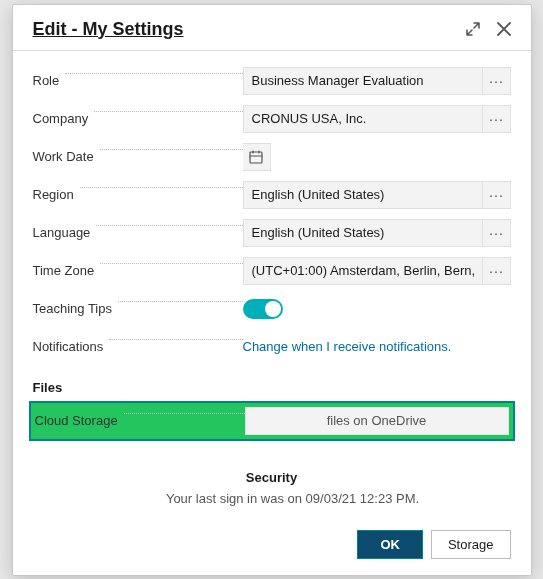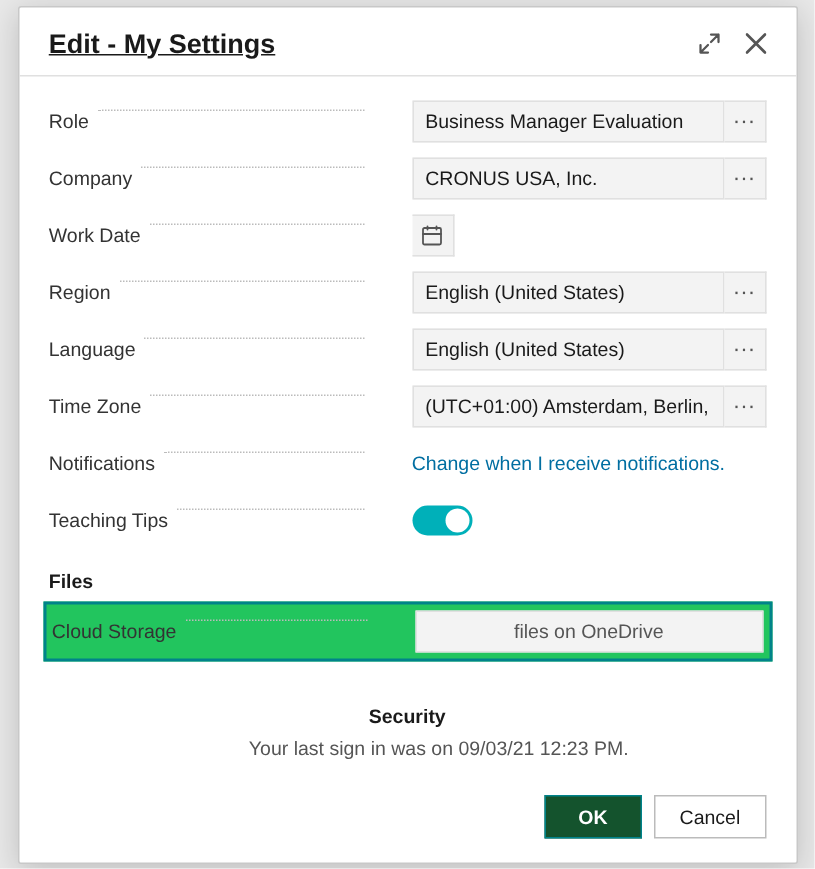--- a/index.html
+++ b/index.html
@@ -55,21 +55,20 @@
     .field-row {
       display: flex;
       align-items: center;
       margin-bottom: 10px;
       min-height: 28px;
     }
     .field-control {
       flex: 1;
       display: flex;
       align-items: center;
-      margin-left: 32px;
     }
     .field-input {
       flex: 1;
       background: #f3f3f3;
       border: 1px solid #e0e0e0;
       padding: 4px 8px;
       font-size: 13px;
       color: #1a1a1a;
       height: 28px;
       border-radius: 0;
@@ -179,21 +178,21 @@
       margin-top: 4px;
       margin-left: 42px;
     }
     .dialog-footer {
       display: flex;
       justify-content: flex-end;
       padding: 12px 20px 16px 20px;
       gap: 8px;
     }
     .btn-ok {
-      background: #14532d;
+      background: #0c4a6e;
       color: #fff;
       border: 1px solid #00838a;
       padding: 6px 22px;
       font-size: 13px;
       cursor: pointer;
       border-radius: 0;
       font-weight: 600;
     }
     .btn-cancel {
       background: #fff;
@@ -304,38 +303,38 @@
         <span class="dots-line"></span>
       </div>
       <div class="field-control">
         <input class="field-input field-input-readonly" type="text" readonly="" value="(UTC+01:00) Amsterdam, Berlin, Bern, Ro..." style="">
         <button class="ellipsis-btn">···</button>
       </div>
     </div>
 
     <div class="field-row">
       <div class="row-label-wrap">
-        <span>Notifications</span>
-        <span class="dots-line"></span>
-      </div>
-      <div class="field-control">
-        <a class="link-text" href="#">Change when I receive notifications.</a>
-      </div>
-    </div>
-
-    <div class="field-row">
-      <div class="row-label-wrap">
         <span>Teaching Tips</span>
         <span class="dots-line"></span>
       </div>
       <div class="field-control">
         <label class="toggle-switch">
 
           <span class="toggle-slider"></span>
         </label>
+      </div>
+    </div>
+
+    <div class="field-row">
+      <div class="row-label-wrap">
+        <span>Notifications</span>
+        <span class="dots-line"></span>
+      </div>
+      <div class="field-control">
+        <a class="link-text" href="#">Change when I receive notifications.</a>
       </div>
     </div>
 
     <div class="section-label">Files</div>
 
     <div class="cloud-storage-row">
       <div class="row-label-wrap">
         <span>Cloud Storage</span>
         <span class="dots-line"></span>
       </div>
@@ -346,15 +345,15 @@
 
     <div class="security-section">
       <div class="section-label">Security</div>
       <div class="security-text">Your last sign in was on 09/03/21 12:23 PM.</div>
     </div>
 
   </div>
 
   <div class="dialog-footer">
     <button class="btn-ok">OK</button>
-    <button class="btn-cancel">Cancel</button>
+    <button class="btn-cancel">Storage</button>
   </div>
 </div>
 
 </body></html>

